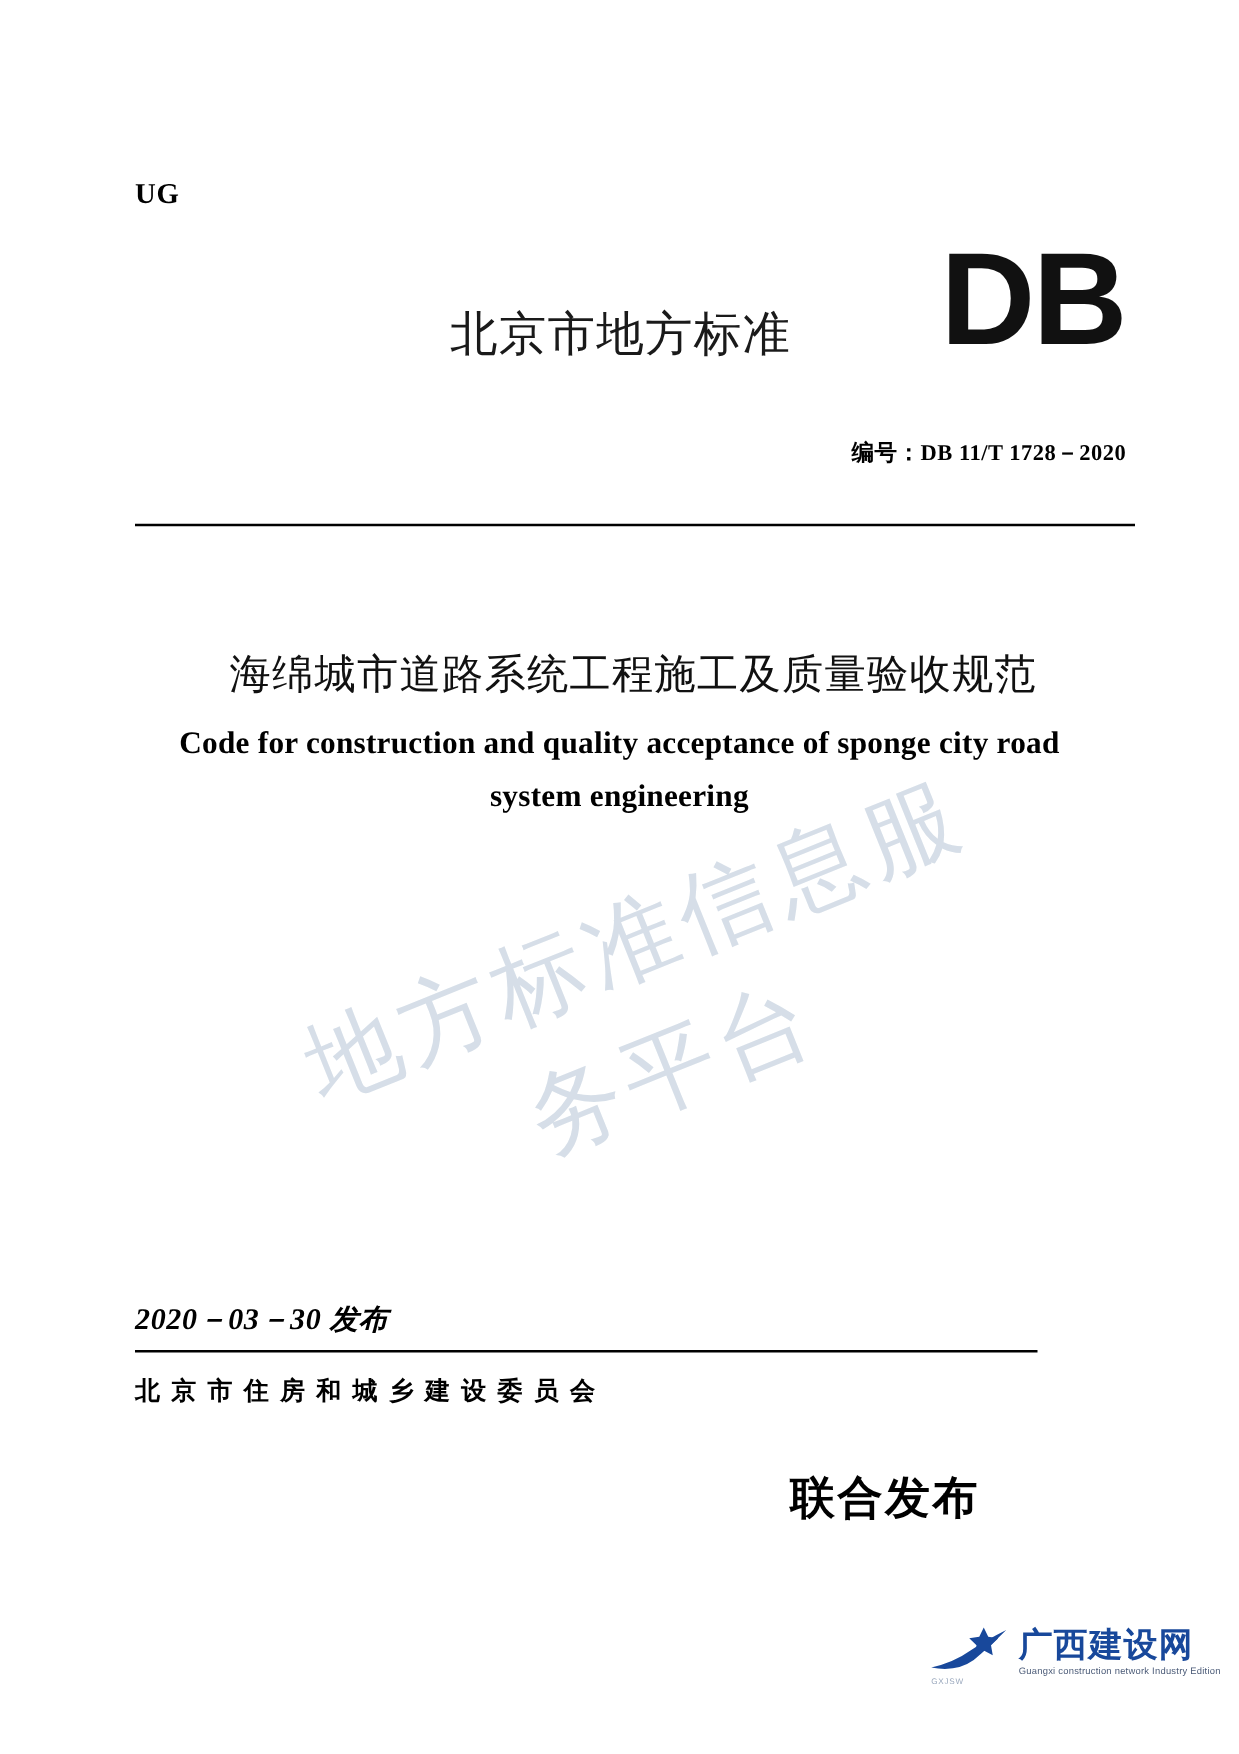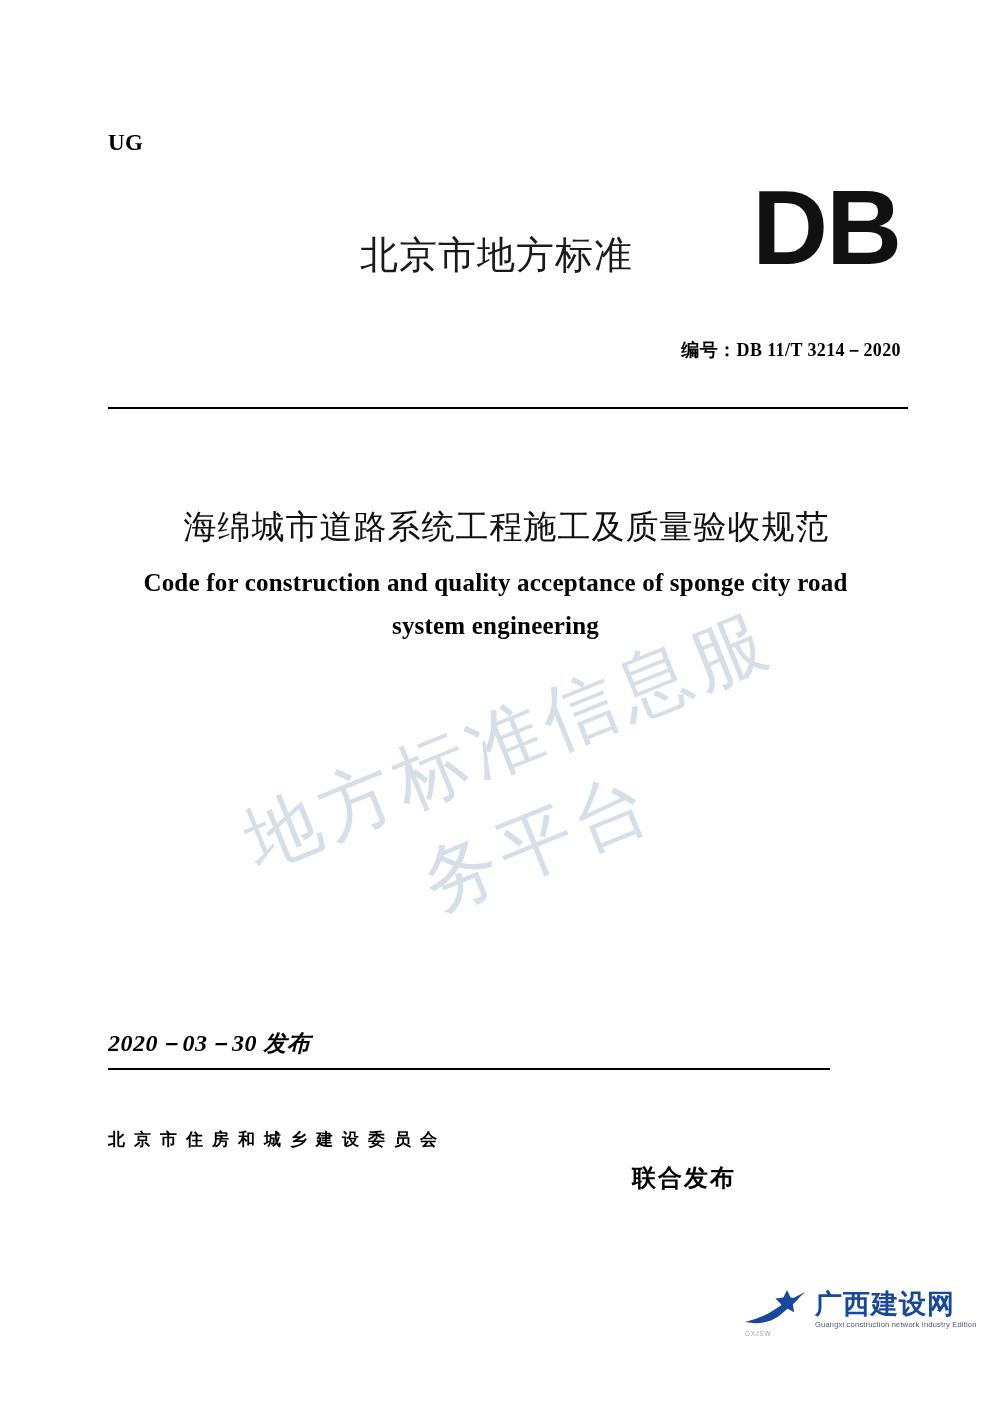--- a/index.html
+++ b/index.html
@@ -8,21 +8,21 @@
     background: #ffffff;
   }
   body {
     font-family: "Liberation Serif", serif;
     color: #000000;
   }
   .page {
     position: relative;
     width: 991px;
     height: 1356px;
-    margin: 0 auto;
+    margin: 12px auto;
     background: #ffffff;
     overflow: hidden;
   }
 
   
   .ug-code {
     position: absolute;
     left: 108px;
     top: 130px;
     font-family: "Liberation Serif", serif;
@@ -165,38 +165,38 @@
     top: 1068px;
     width: 722px;
     height: 2px;
     background: #000000;
   }
 
   
   .issuers {
     position: absolute;
     left: 108px;
-    top: 1125px;
+    top: 1084px;
     width: 530px;
     font-family: "Liberation Sans", sans-serif;
     font-weight: bold;
-    font-size: 17px;
+    font-size: 20px;
     line-height: 1.75;
     letter-spacing: 9px;
     color: #000;
   }
   .issuers div { white-space: nowrap; }
 
   .joint-publish {
     position: absolute;
     left: 632px;
     top: 1162px;
     font-family: "Liberation Sans", sans-serif;
     font-weight: bold;
-    font-size: 24px;
+    font-size: 36px;
     letter-spacing: 2px;
     text-align: center;
   }
 
   
   .footer-logo {
     position: absolute;
     right: 18px;
     bottom: 12px;
     width: 230px;
@@ -244,21 +244,21 @@
 
 <div class="page">
 
   <div class="ug-code">UG</div>
 
   <div class="std-title-row">
     <div class="std-title-cn">北京市地方标准</div>
     <div class="db-logo">DB</div>
   </div>
 
-  <div class="std-number">编号：DB 11/T 3214－2020</div>
+  <div class="std-number">编号：DB 11/T 1728－2020</div>
 
   <div class="rule-top"></div>
 
   <div class="doc-title-cn">海绵城市道路系统工程施工及质量验收规范</div>
 
   <div class="doc-title-en">
     <span>Code for construction and quality acceptance of sponge city road</span>
     <span>system engineering</span>
   </div>
 

